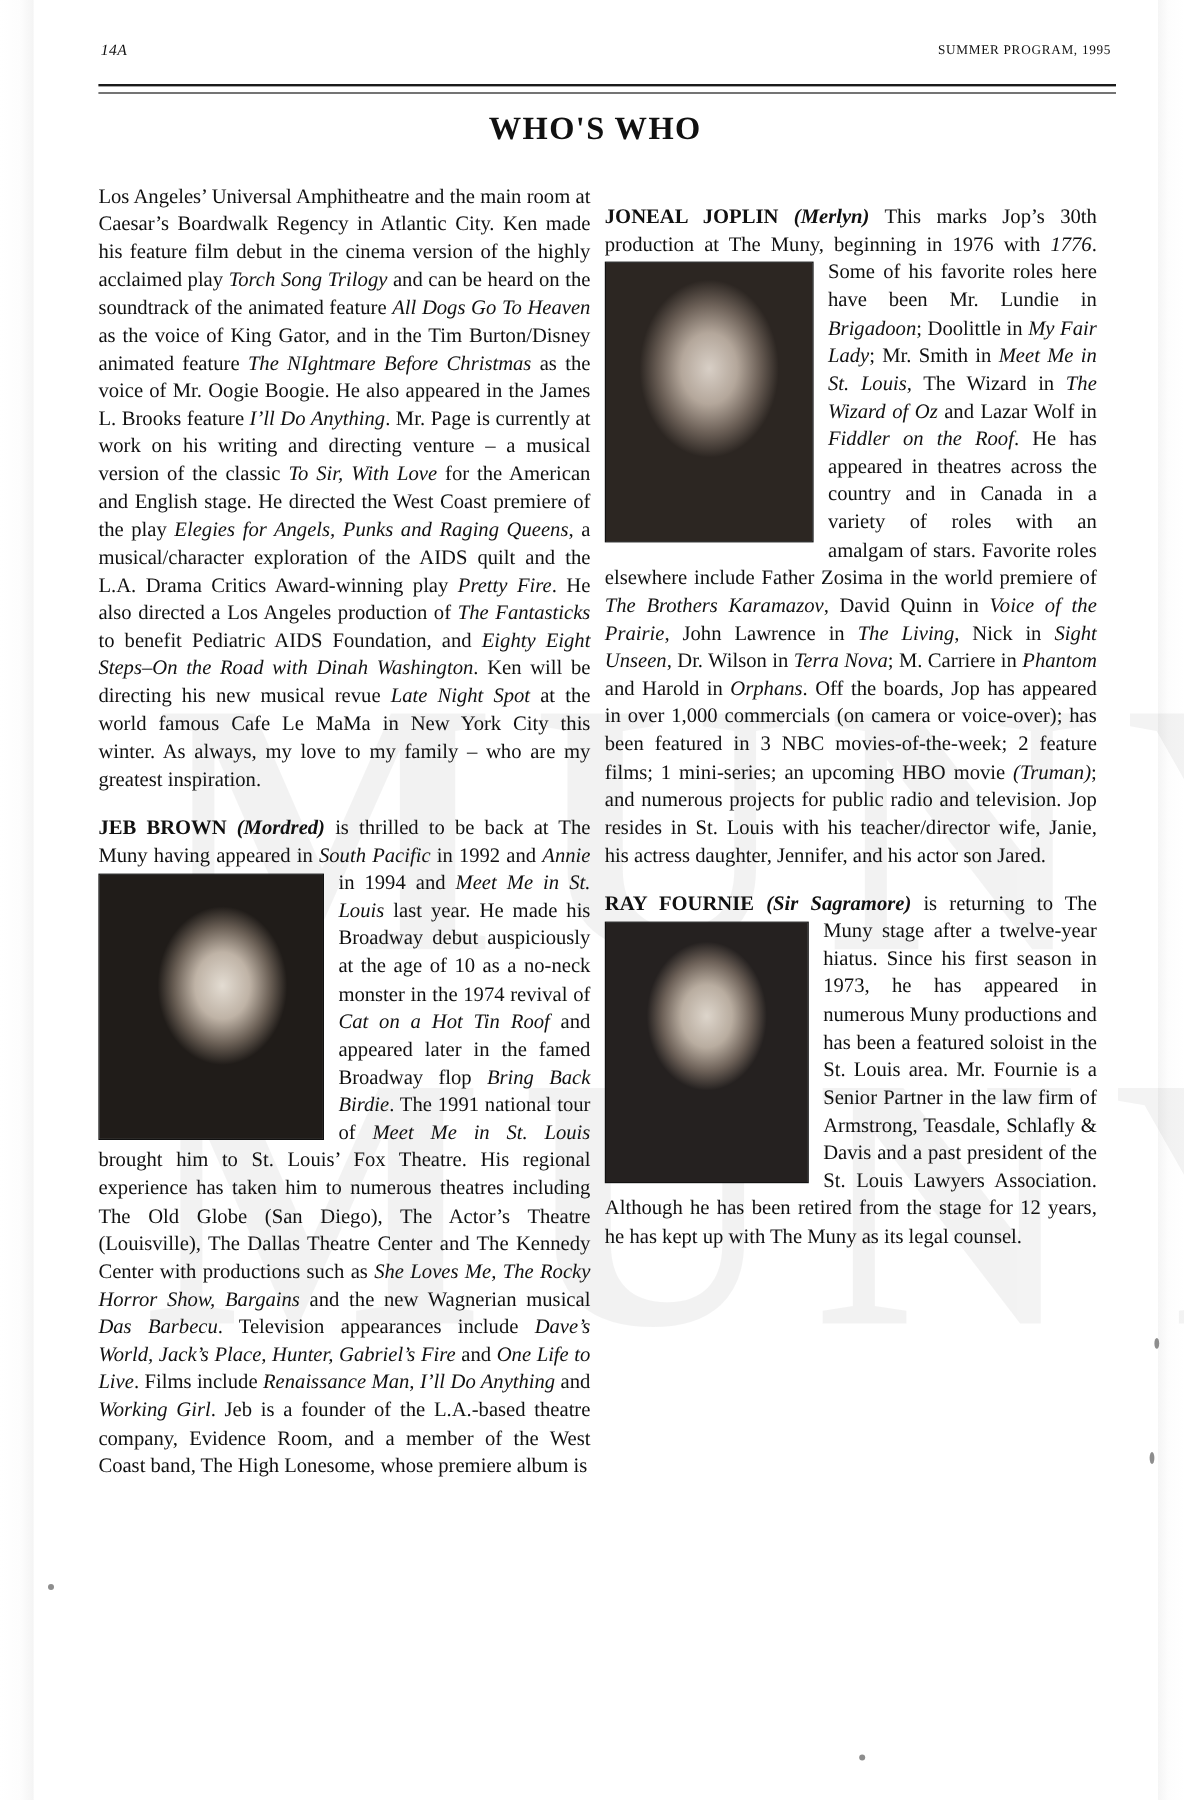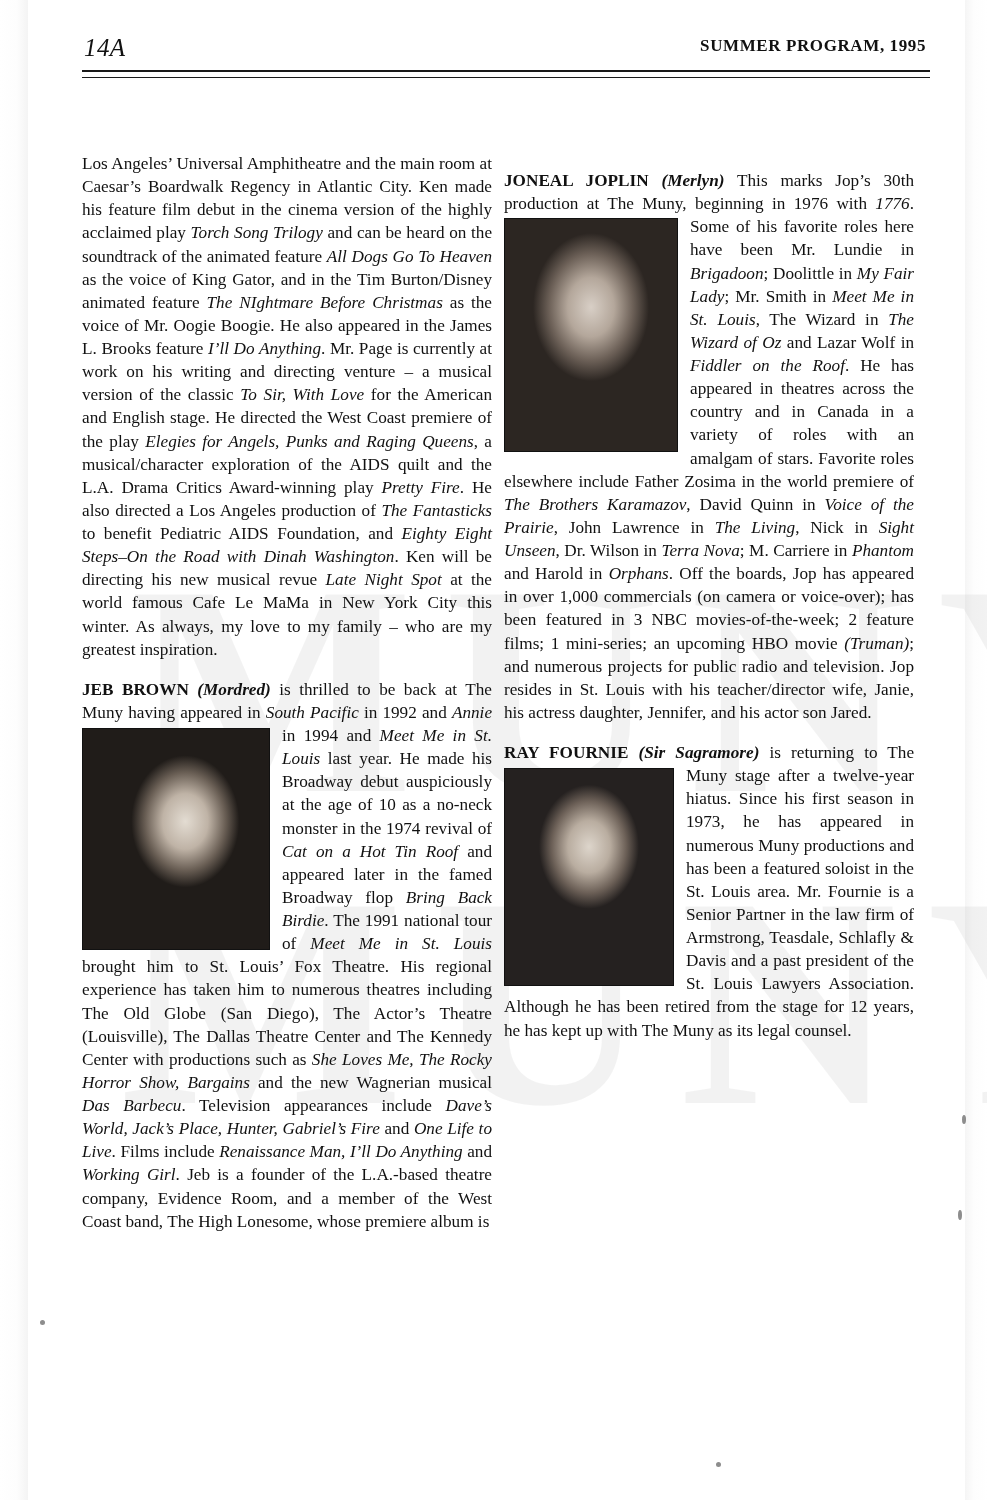--- a/index.html
+++ b/index.html
@@ -39,31 +39,30 @@
   
   .runhead {
     position: relative;
     height: 36px;
   }
   .folio {
     position: absolute;
     left: 24px;
     top: 0;
     font-style: italic;
-    font-size: 25px;
+    font-size: 13px;
     letter-spacing: .4px;
     text-align: right;
   }
   .runhead-title {
     position: absolute;
     right: 6px;
     top: 2px;
-    font-size: 17px;
+    font-size: 11px;
     letter-spacing: .6px;
-    font-weight: bold;
   }
   .rule-double {
     position: absolute;
     left: 22px;
     right: 2px;
     top: 36px;
     height: 5px;
     border-top: 2px solid #1a1a1a;
     border-bottom: 1px solid #1a1a1a;
   }
@@ -193,20 +192,21 @@
   <div class="speck" style="left:716px; top:1462px; width:5px; height:5px;"></div>
 
   <div class="content">
 
     <div class="runhead">
       <div class="folio">14A</div>
       <div class="runhead-title">SUMMER PROGRAM, 1995</div>
     </div>
     <div class="rule-double"></div>
 
+    <div class="doc-title">WHO'S WHO</div>
 
     <div class="columns">
 
       <div class="col">
 
         <p><span>Los Angeles’ Universal Amphitheatre and the main room at Caesar’s Boardwalk Regency in Atlantic City. Ken made his feature film debut in the cinema version of the highly acclaimed play </span><span class="it">Torch Song Trilogy</span><span> and can be heard on the soundtrack of the animated feature </span><span class="it">All Dogs Go To Heaven</span><span> as the voice of King Gator, and in the Tim Burton/Disney animated feature </span><span class="it">The NIghtmare Before Christmas</span><span> as the voice of Mr. Oogie Boogie. He also appeared in the James L. Brooks feature </span><span class="it">I’ll Do Anything</span><span>. Mr. Page is currently at work on his writing and directing venture – a musical version of the classic </span><span class="it">To Sir, With Love</span><span> for the American and English stage. He directed the West Coast premiere of the play </span><span class="it">Elegies for Angels, Punks and Raging Queens</span><span>, a musical/character exploration of the AIDS quilt and the L.A. Drama Critics Award-winning play </span><span class="it">Pretty Fire</span><span>. He also directed a Los Angeles production of </span><span class="it">The Fantasticks</span><span> to benefit Pediatric AIDS Foundation, and </span><span class="it">Eighty Eight Steps–On the Road with Dinah Washington</span><span>. Ken will be directing his new musical revue </span><span class="it">Late Night Spot</span><span> at the world famous Cafe Le MaMa in New York City this winter. As always, my love to my family – who are my greatest inspiration.</span></p>
 
         <div class="para-gap"></div>
 
         <p><span class="bd">JEB BROWN</span><span> </span><span class="it bd">(Mordred)</span><span> is thrilled to be back at The Muny having appeared in </span><span class="it">South Pacific</span><span> in 1992 and </span><span class="it">Annie</span><span> in 1994 and </span><span class="photo ph-brown"></span><span class="it">Meet Me in St. Louis</span><span> last year. He made his Broadway debut auspiciously at the age of 10 as a no-neck monster in the 1974 revival of </span><span class="it">Cat on a Hot Tin Roof</span><span> and appeared later in the famed Broadway flop </span><span class="it">Bring Back Birdie</span><span>. The 1991 national tour of </span><span class="it">Meet Me in St. Louis</span><span> brought him to St. Louis’ Fox Theatre. His regional experience has taken him to numerous theatres including The Old Globe (San Diego), The Actor’s Theatre (Louisville), The Dallas Theatre Center and The Kennedy Center with productions such as </span><span class="it">She Loves Me, The Rocky Horror Show, Bargains</span><span> and the new Wagnerian musical </span><span class="it">Das Barbecu</span><span>. Television appearances include </span><span class="it">Dave’s World, Jack’s Place, Hunter, Gabriel’s Fire</span><span> and </span><span class="it">One Life to Live</span><span>. Films include </span><span class="it">Renaissance Man, I’ll Do Anything</span><span> and </span><span class="it">Working Girl</span><span>. Jeb is a founder of the L.A.-based theatre company, Evidence Room, and a member of the West Coast band, The High Lonesome, whose premiere album is</span></p>

